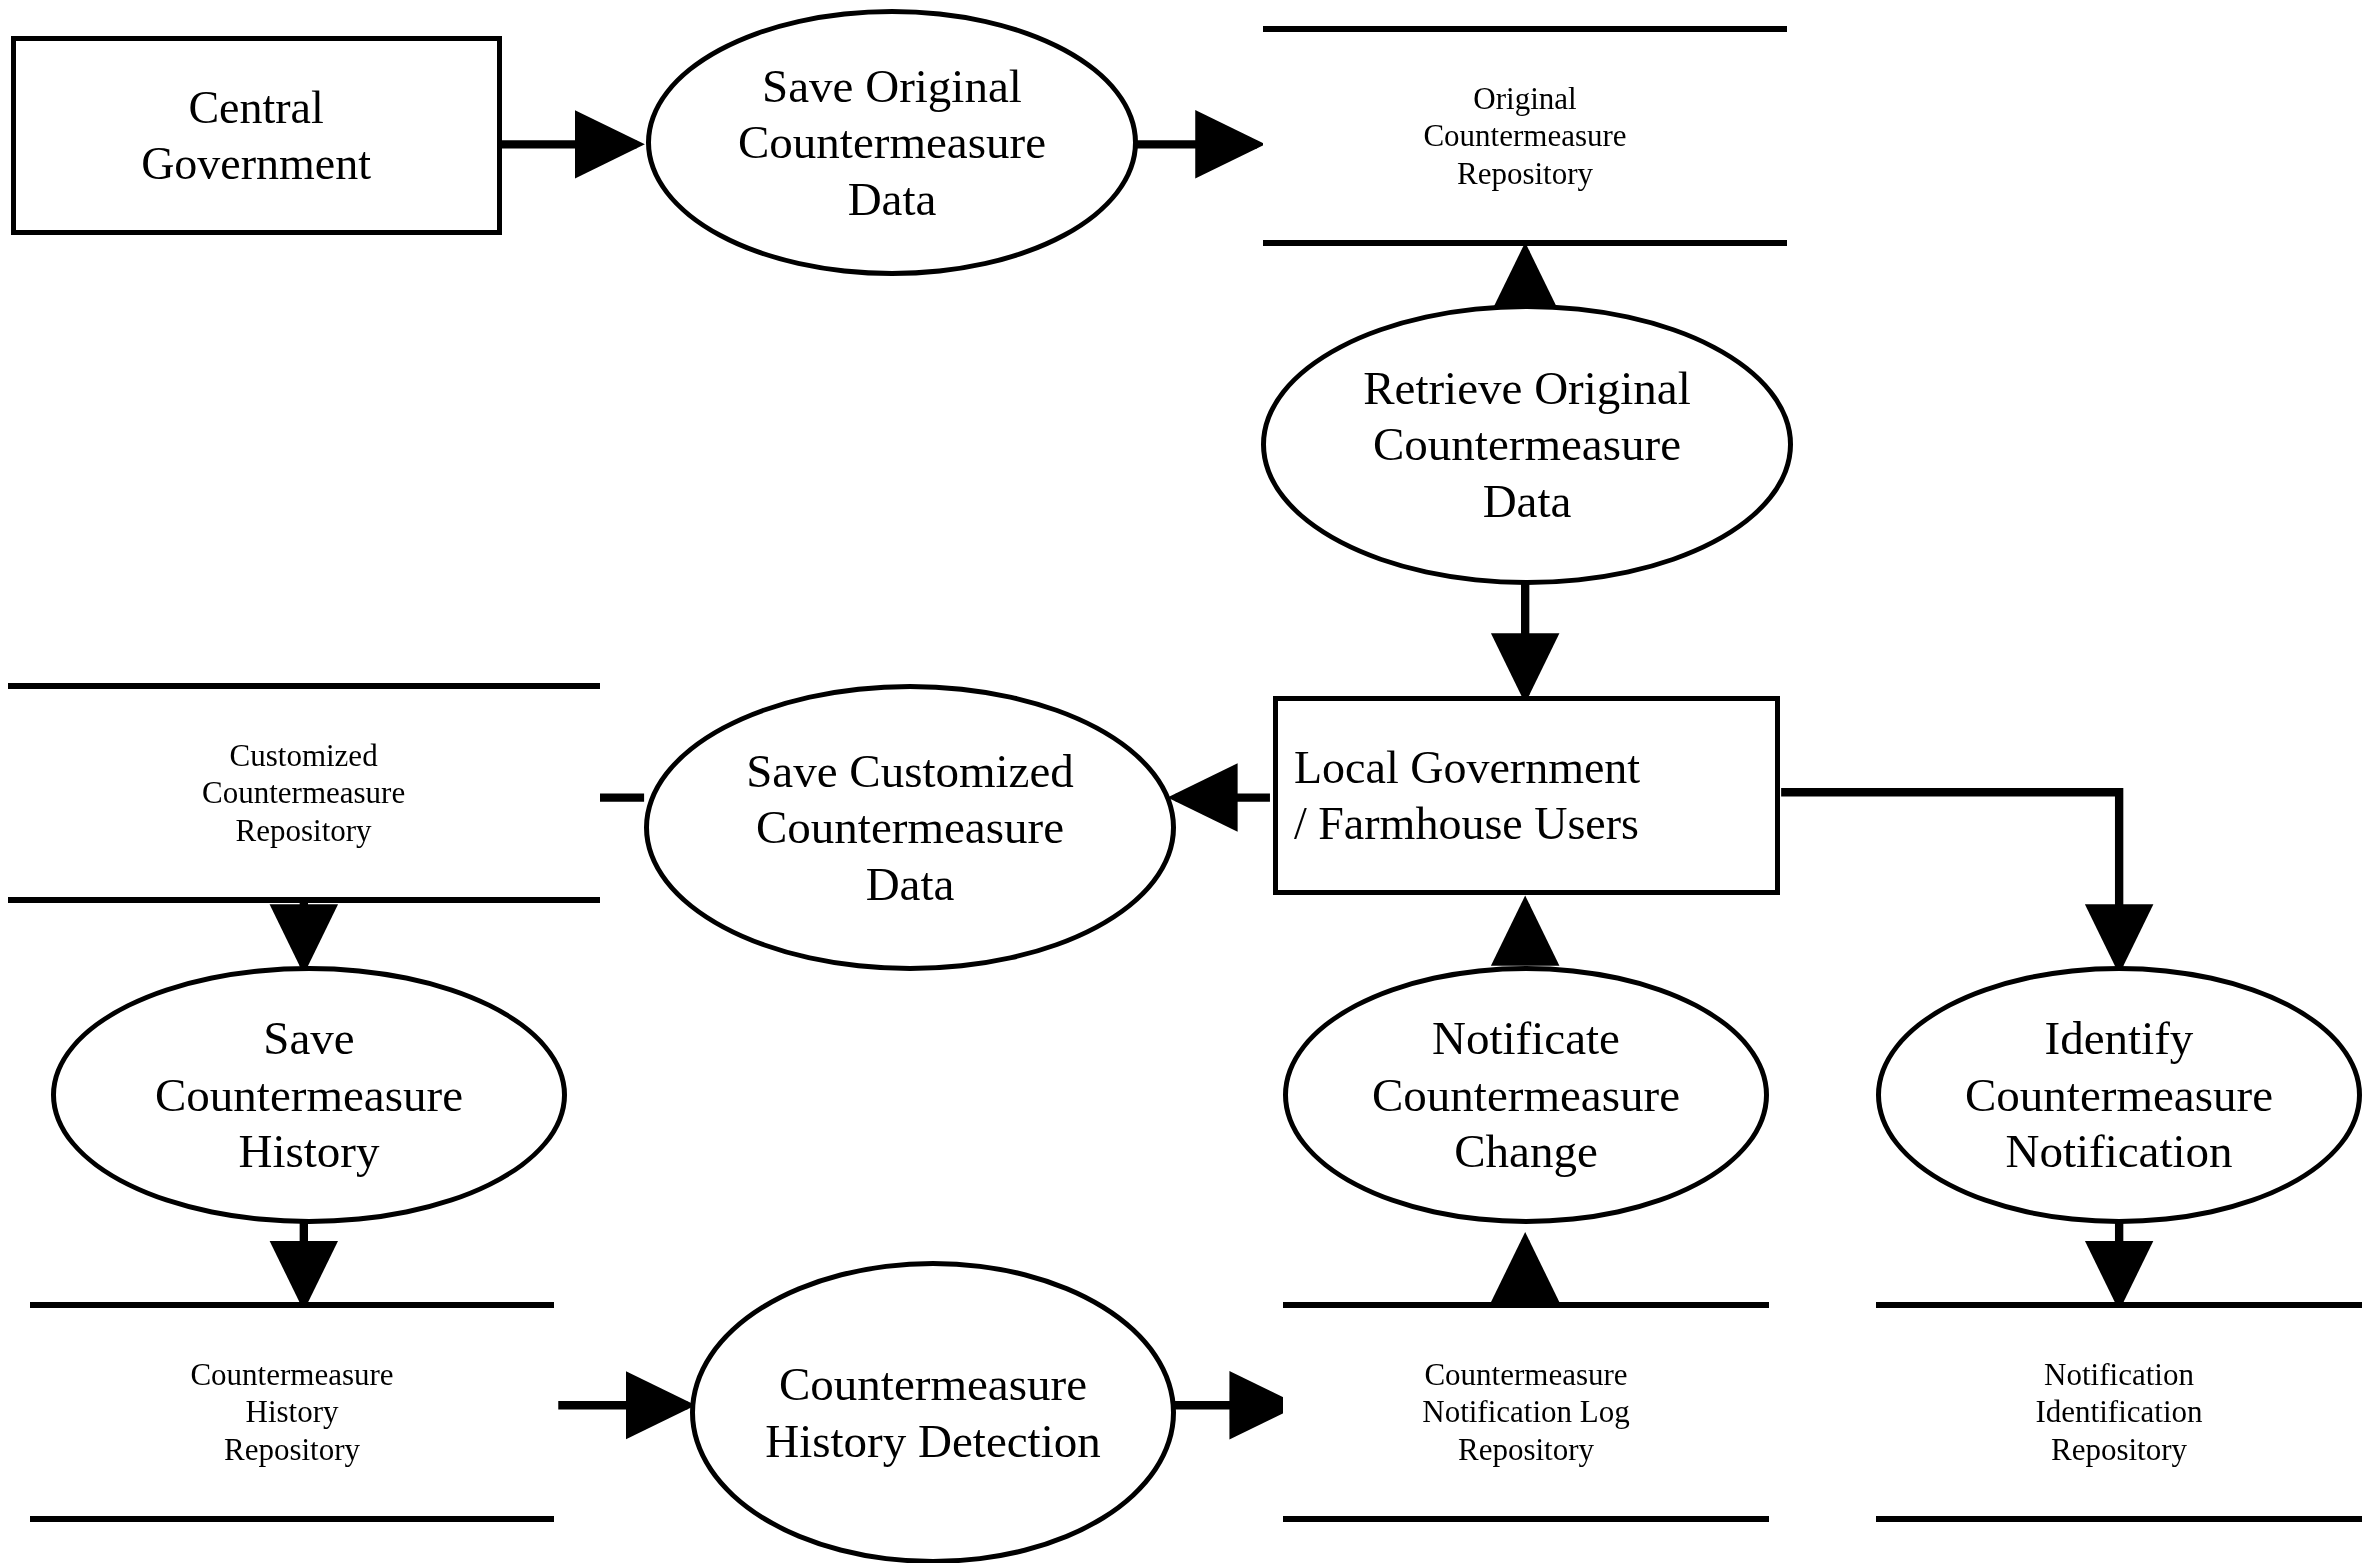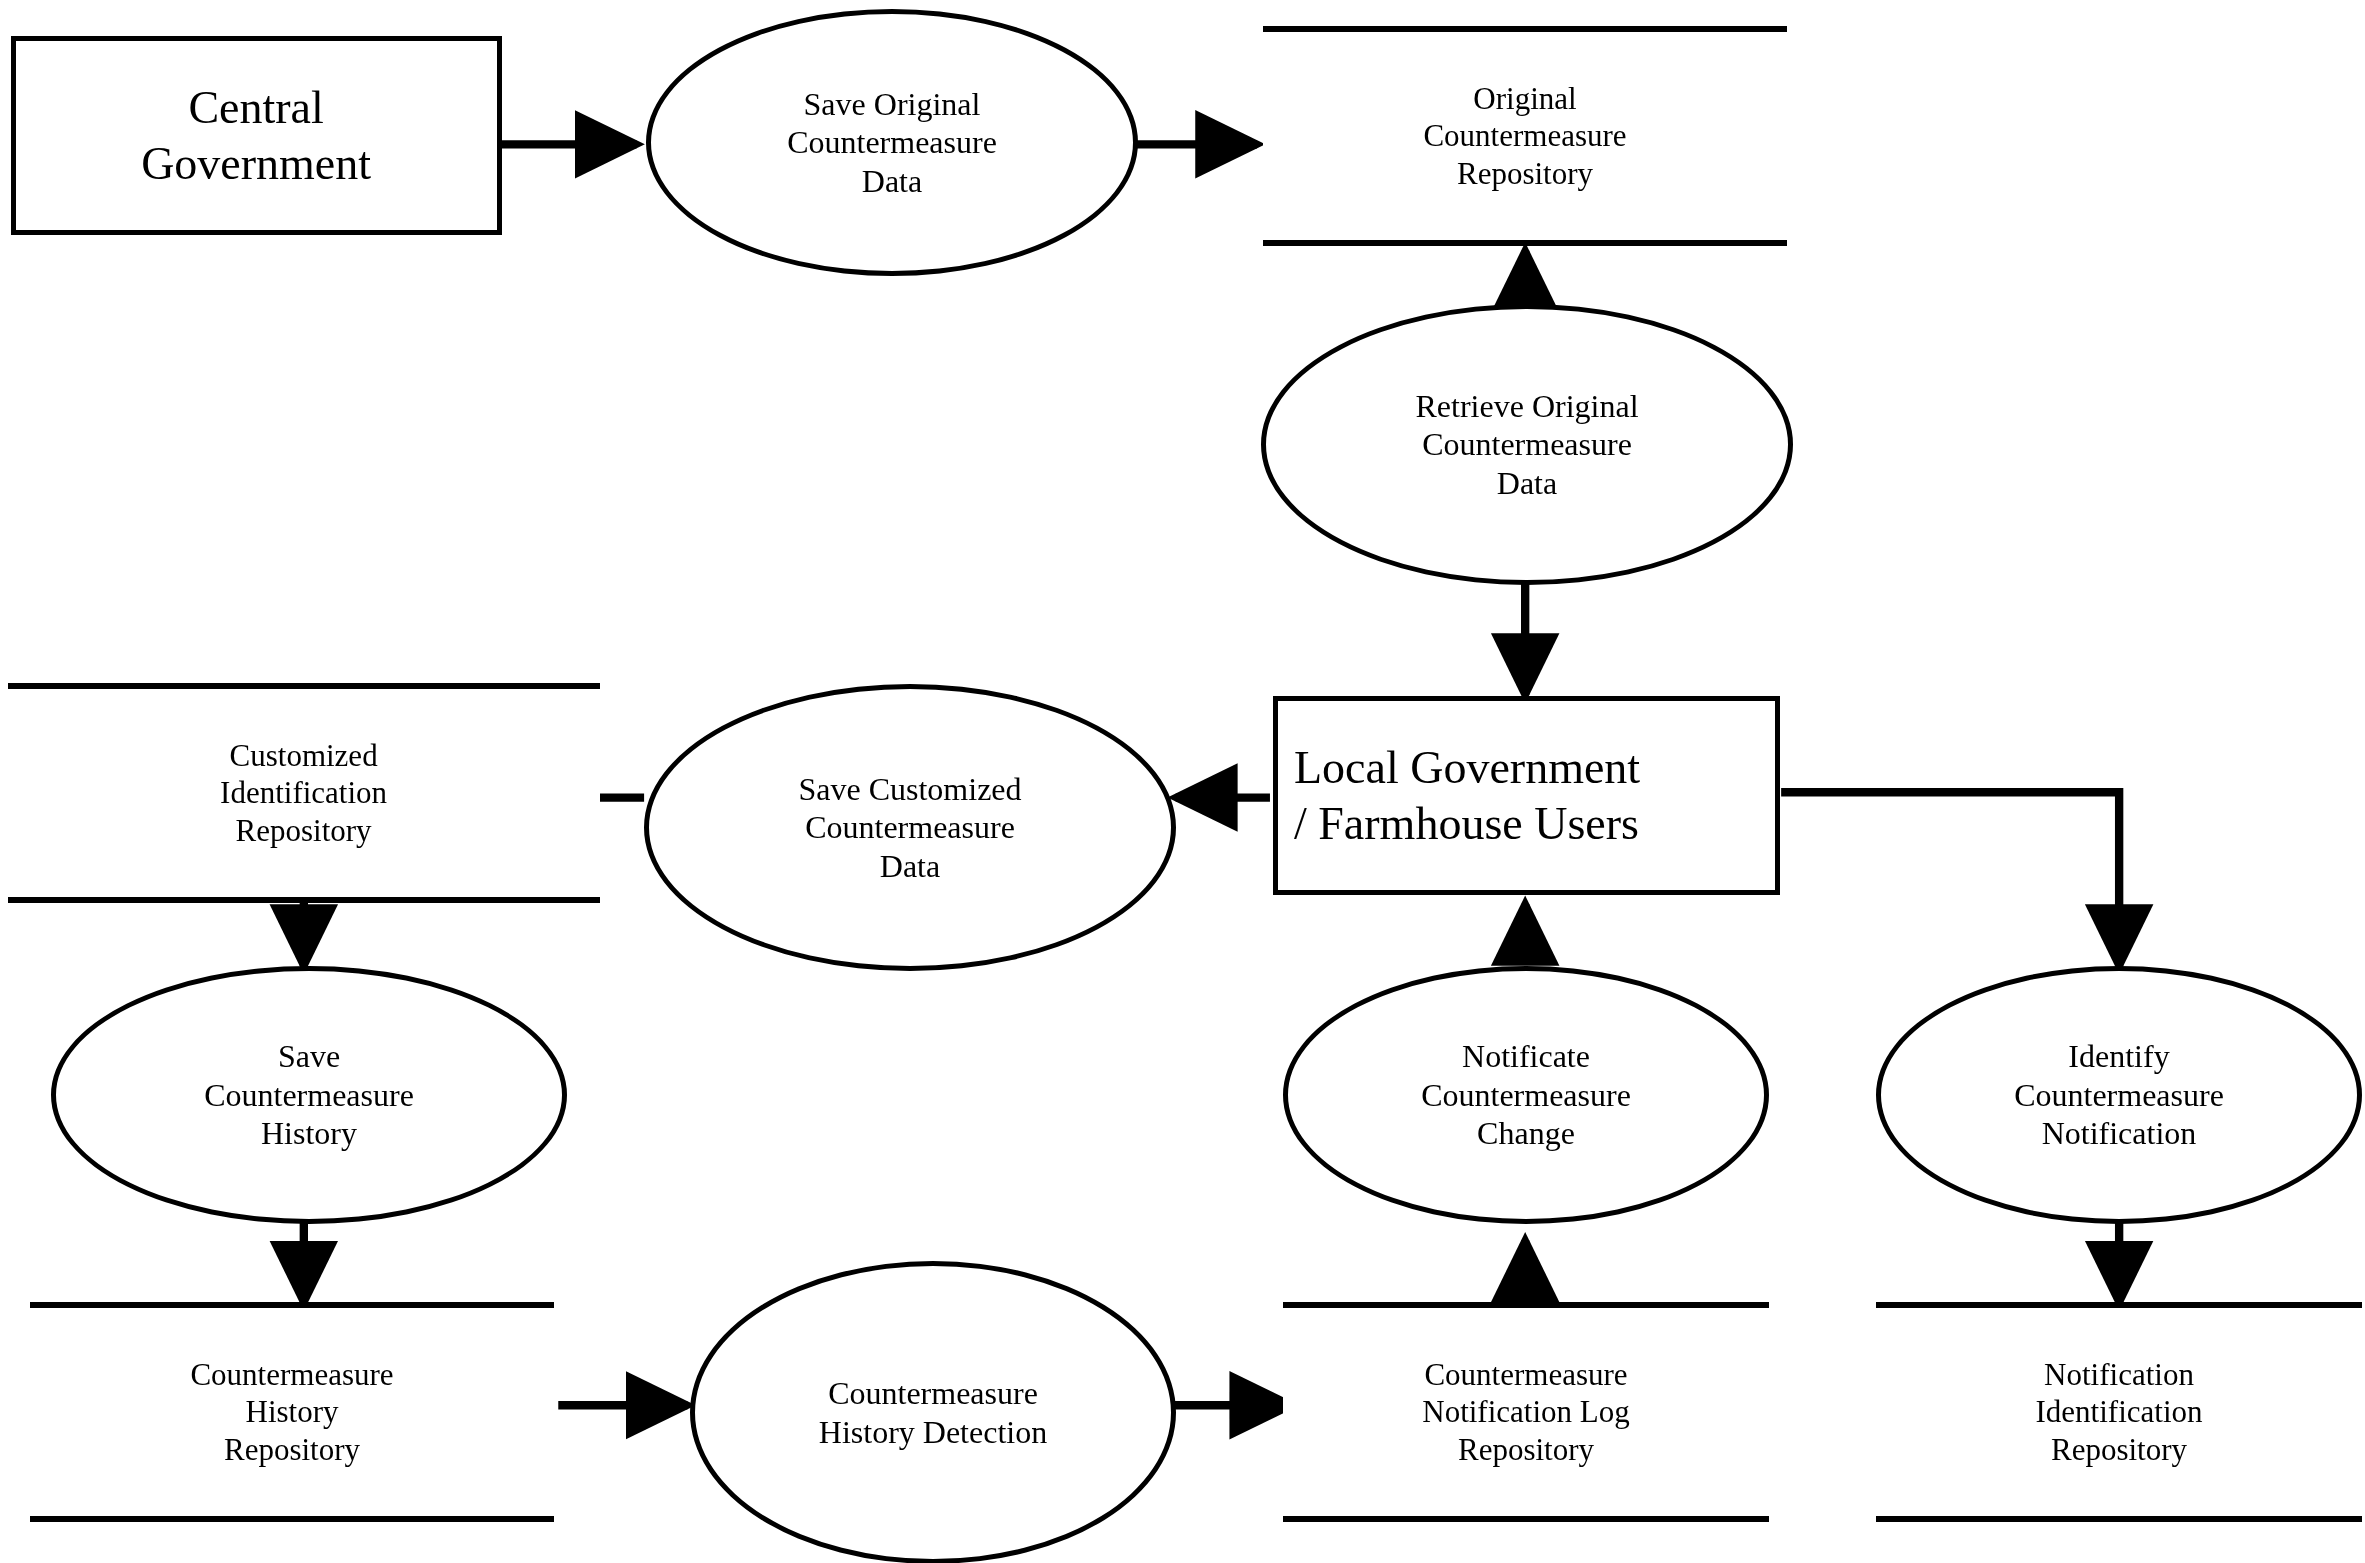--- a/index.html
+++ b/index.html
@@ -42,21 +42,21 @@
   .entity.align-left{
     justify-content:flex-start;
     text-align:left;
     padding-left:16px;
   }
   
   .process{
     border:5.3px solid #000000;
     border-radius:50%;
     background:#ffffff;
-    font-size:32px;
+    font-size:47px;
   }
   
   .store{
     background:#ffffff;
     font-size:31px;
     border-top:6.8px solid #000000;
     border-bottom:6.8px solid #000000;
     padding:4.6px 0;
   }
   .lbl{display:block;}
@@ -133,21 +133,21 @@
   </div>
 
   <div class="node process" style="left:644px; top:684px; width:532px; height:287px;align-items:center;">
     <span class="lbl">Save Customized
 Countermeasure
 Data</span>
   </div>
 
   <div class="node store" style="left:7.6px; top:683px; width:592px; height:220px;">
     <span class="lbl">Customized
-Identification
+Countermeasure
 Repository</span>
   </div>
 
   <div class="node process" style="left:51px; top:966px; width:516px; height:258px;">
     <span class="lbl">Save
 Countermeasure
 History</span>
   </div>
 
   <div class="node store" style="left:30px; top:1302px; width:524px; height:220px;">

